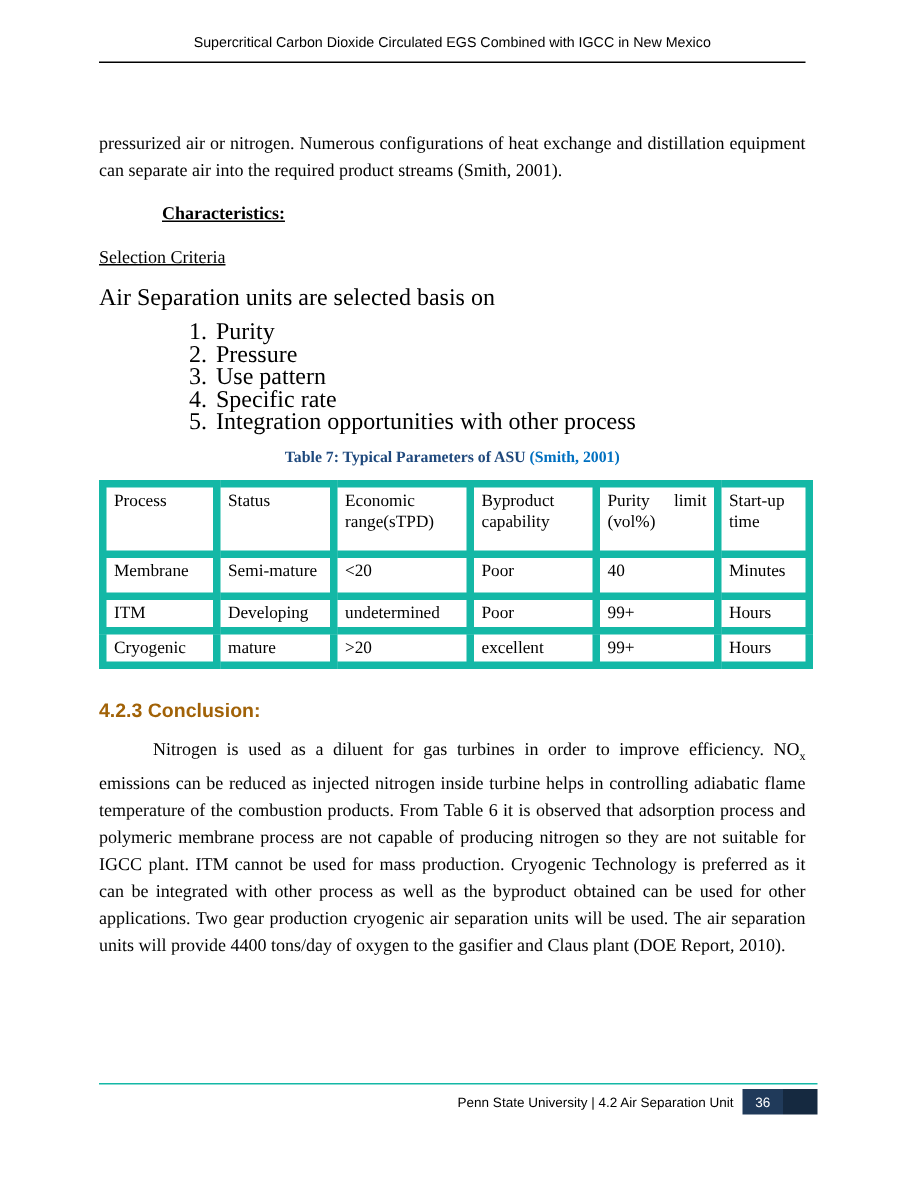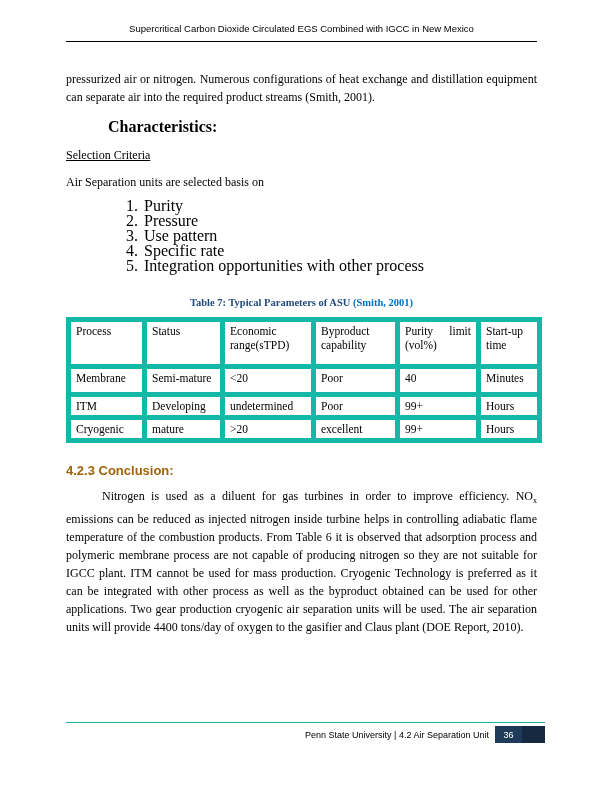--- a/index.html
+++ b/index.html
@@ -5,35 +5,35 @@
   html,body{margin:0;padding:0;background:#fff;}
   .page{
     width:612px;height:792px;position:relative;background:#ffffff;
     font-family:"Liberation Serif",serif;color:#000;overflow:hidden;
   }
   .running-header{
     position:absolute;top:23px;left:66px;width:471px;
     text-align:center;font-family:"Liberation Sans",sans-serif;font-size:9.5px;
     padding-bottom:7px;border-bottom:1px solid #000;
   }
-  .body-area{position:absolute;top:64px;left:66px;width:471px;}
+  .body-area{position:absolute;top:80px;left:66px;width:471px;}
   p{margin:0;}
   .body-text{font-size:12px;line-height:18px;}
   .justify{text-align:justify;}
   .intro{margin-top:6px;}
-  .char-title{margin:13px 0 0 42px;font-weight:bold;font-size:16px;line-height:15px;}
+  .char-title{margin:13px 0 0 42px;font-weight:bold;font-size:12px;line-height:15px;text-decoration:underline;}
   ul.bullets{list-style:none;margin:2px 0 0 59px;padding:0;font-size:12px;line-height:15px;}
   ul.bullets li{position:relative;padding-left:19px;}
   ul.bullets li::before{content:"\2022";position:absolute;left:4px;}
   .sel-title{margin-top:14px;font-size:12px;line-height:15px;text-decoration:underline;}
-  .sel-lead{margin-top:12px;font-size:12px;line-height:15px;}
+  .sel-lead{margin-top:12px;font-size:16px;line-height:15px;}
   ol.numbers{list-style:none;margin:8px 0 0 60px;padding:0;font-size:16px;line-height:15px;counter-reset:n;}
   ol.numbers li{counter-increment:n;}
   ol.numbers li::before{content:counter(n) ".";display:inline-block;width:18px;}
-  .caption{margin-top:23px;text-align:center;font-weight:bold;font-size:10.5px;line-height:13px;color:#1F497D;}
+  .caption{margin-top:10px;text-align:center;font-weight:bold;font-size:10.5px;line-height:13px;color:#1F497D;}
   .caption .cite{color:#0070C0;}
   table.asu{border-collapse:collapse;margin-top:8px;width:471px;table-layout:fixed;font-size:11.5px;line-height:14px;}
   table.asu th,table.asu td{border:5px solid #14b8a6;vertical-align:top;padding:2px 5px;font-weight:normal;}
   table.asu th{text-align:justify;height:38px;}
   table.asu td{text-align:left;}
   tr.tall{height:28px;}
   tr.short{height:21px;}
   .concl-head{margin:20px 0 0;font-family:"Liberation Sans",sans-serif;font-weight:bold;font-size:13px;line-height:16px;color:#a16207;}
   .concl-para{margin-top:8px;text-indent:36px;}
   sub{font-size:8px;}

